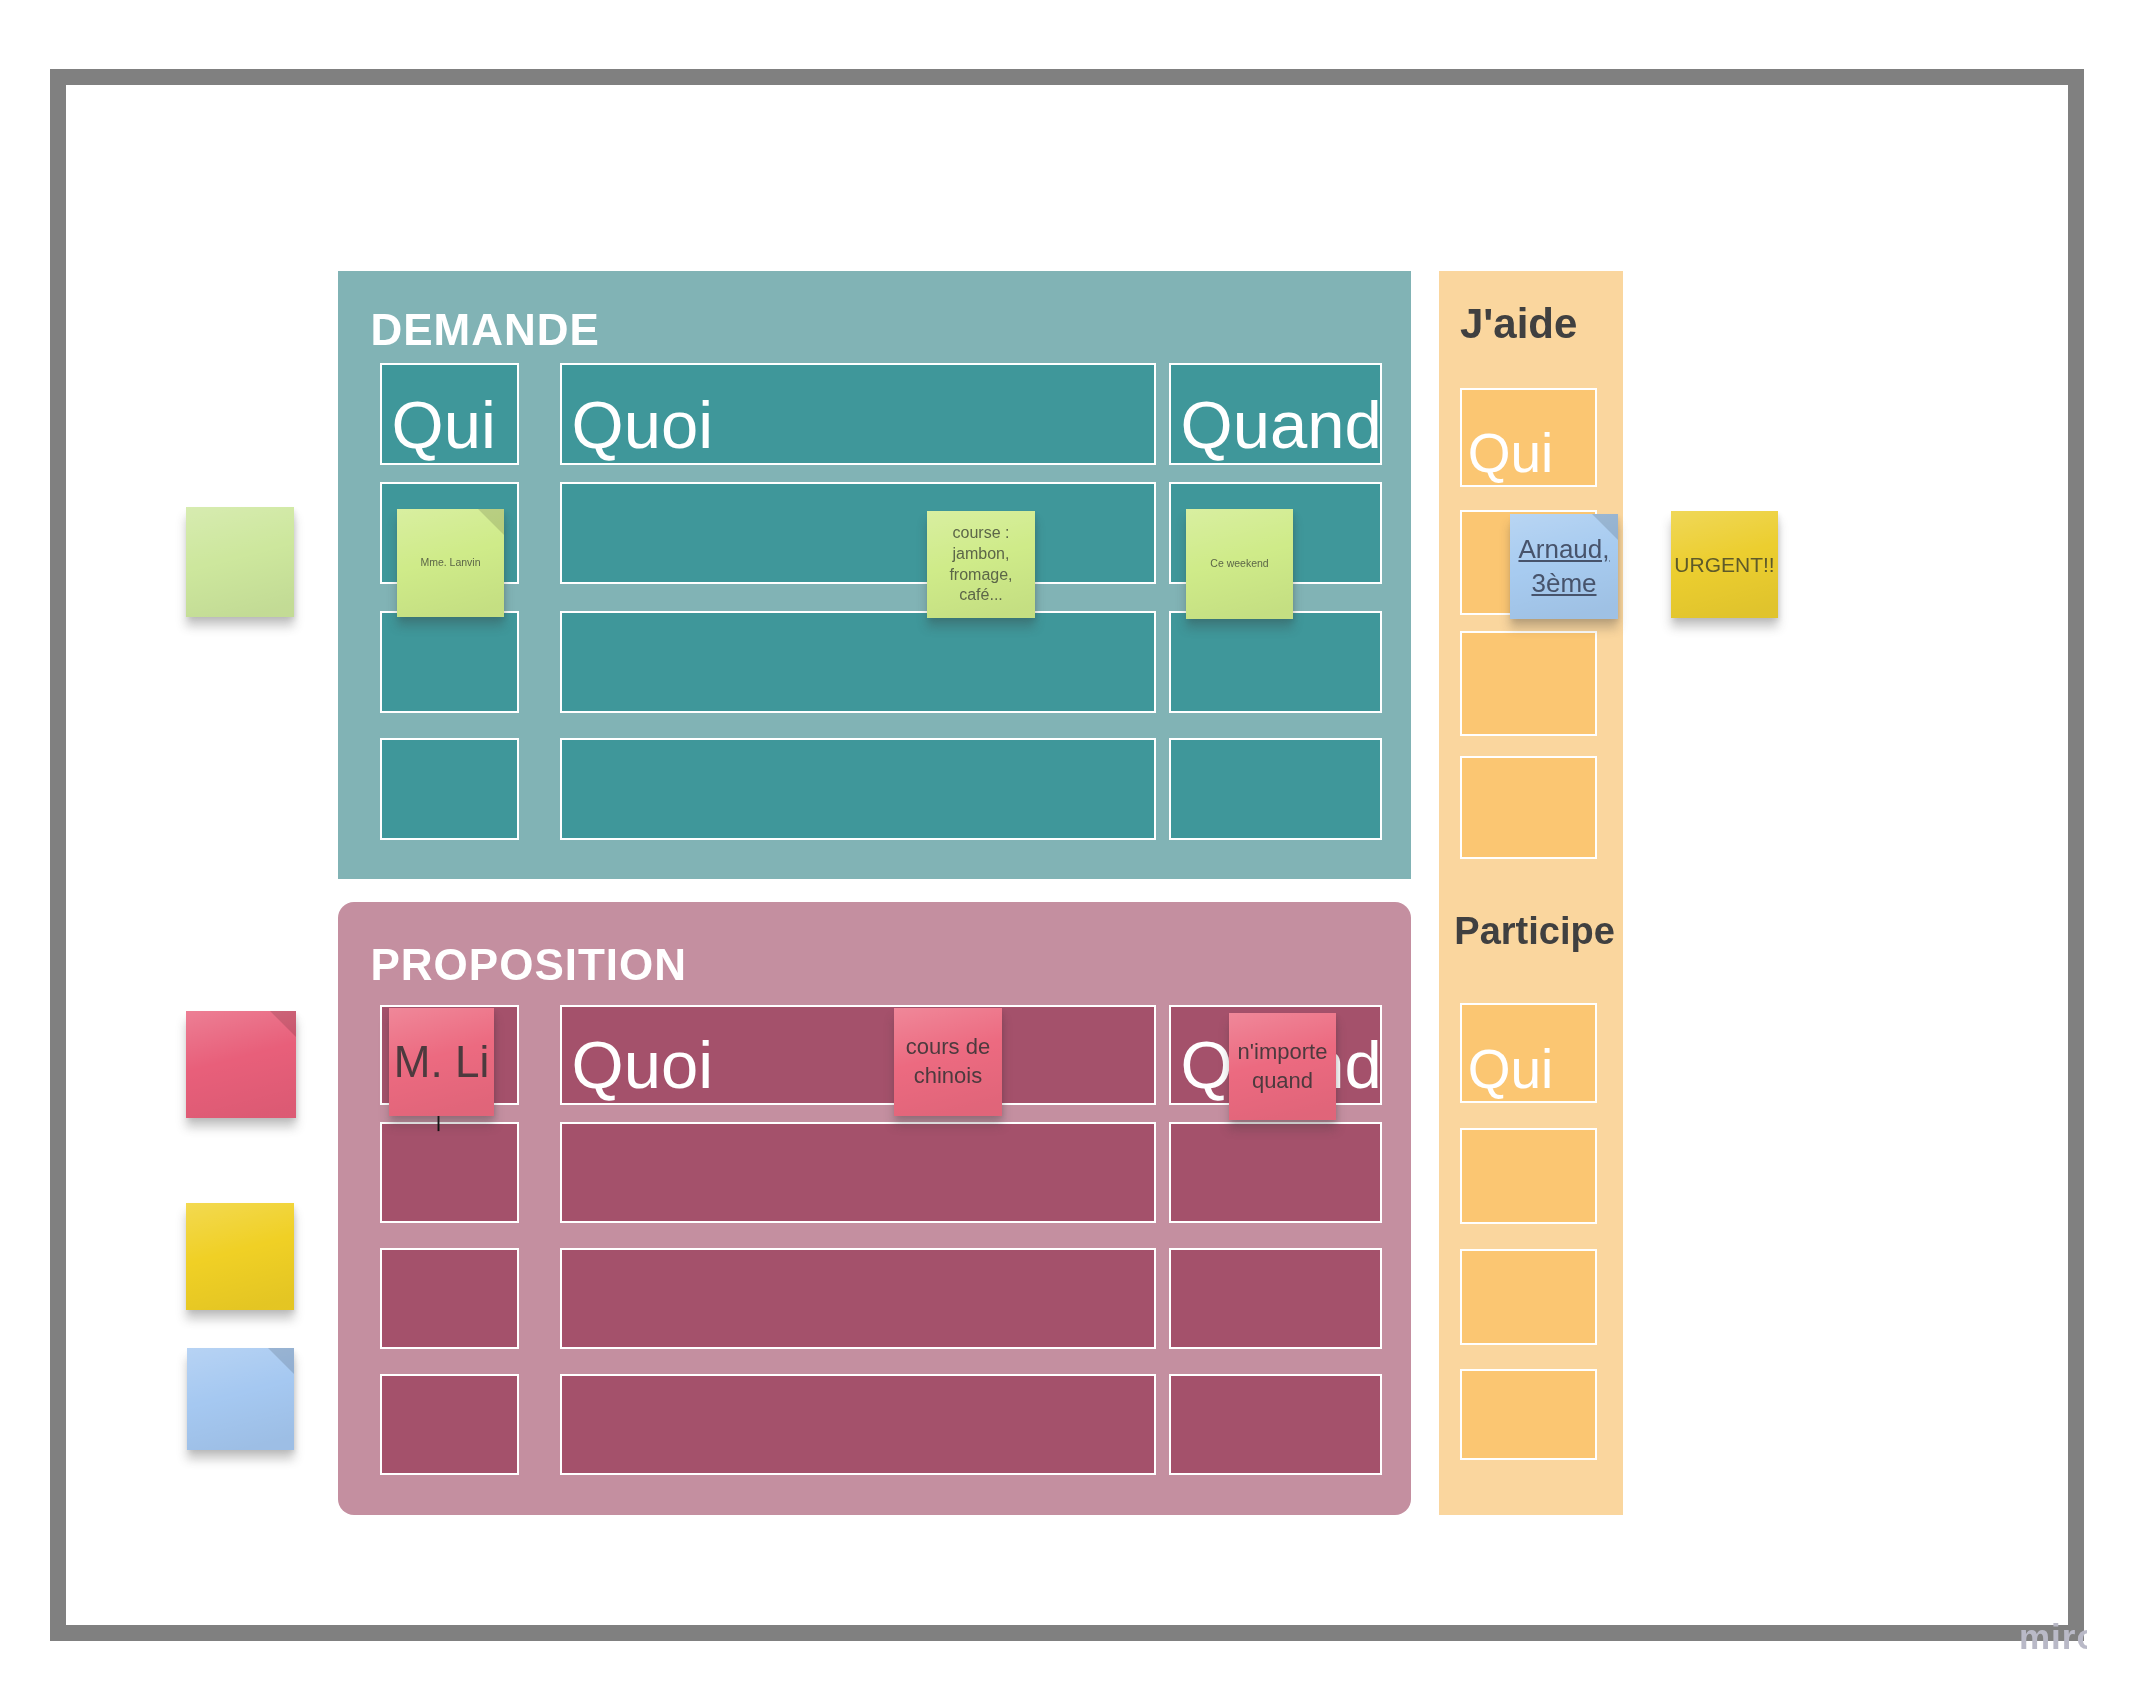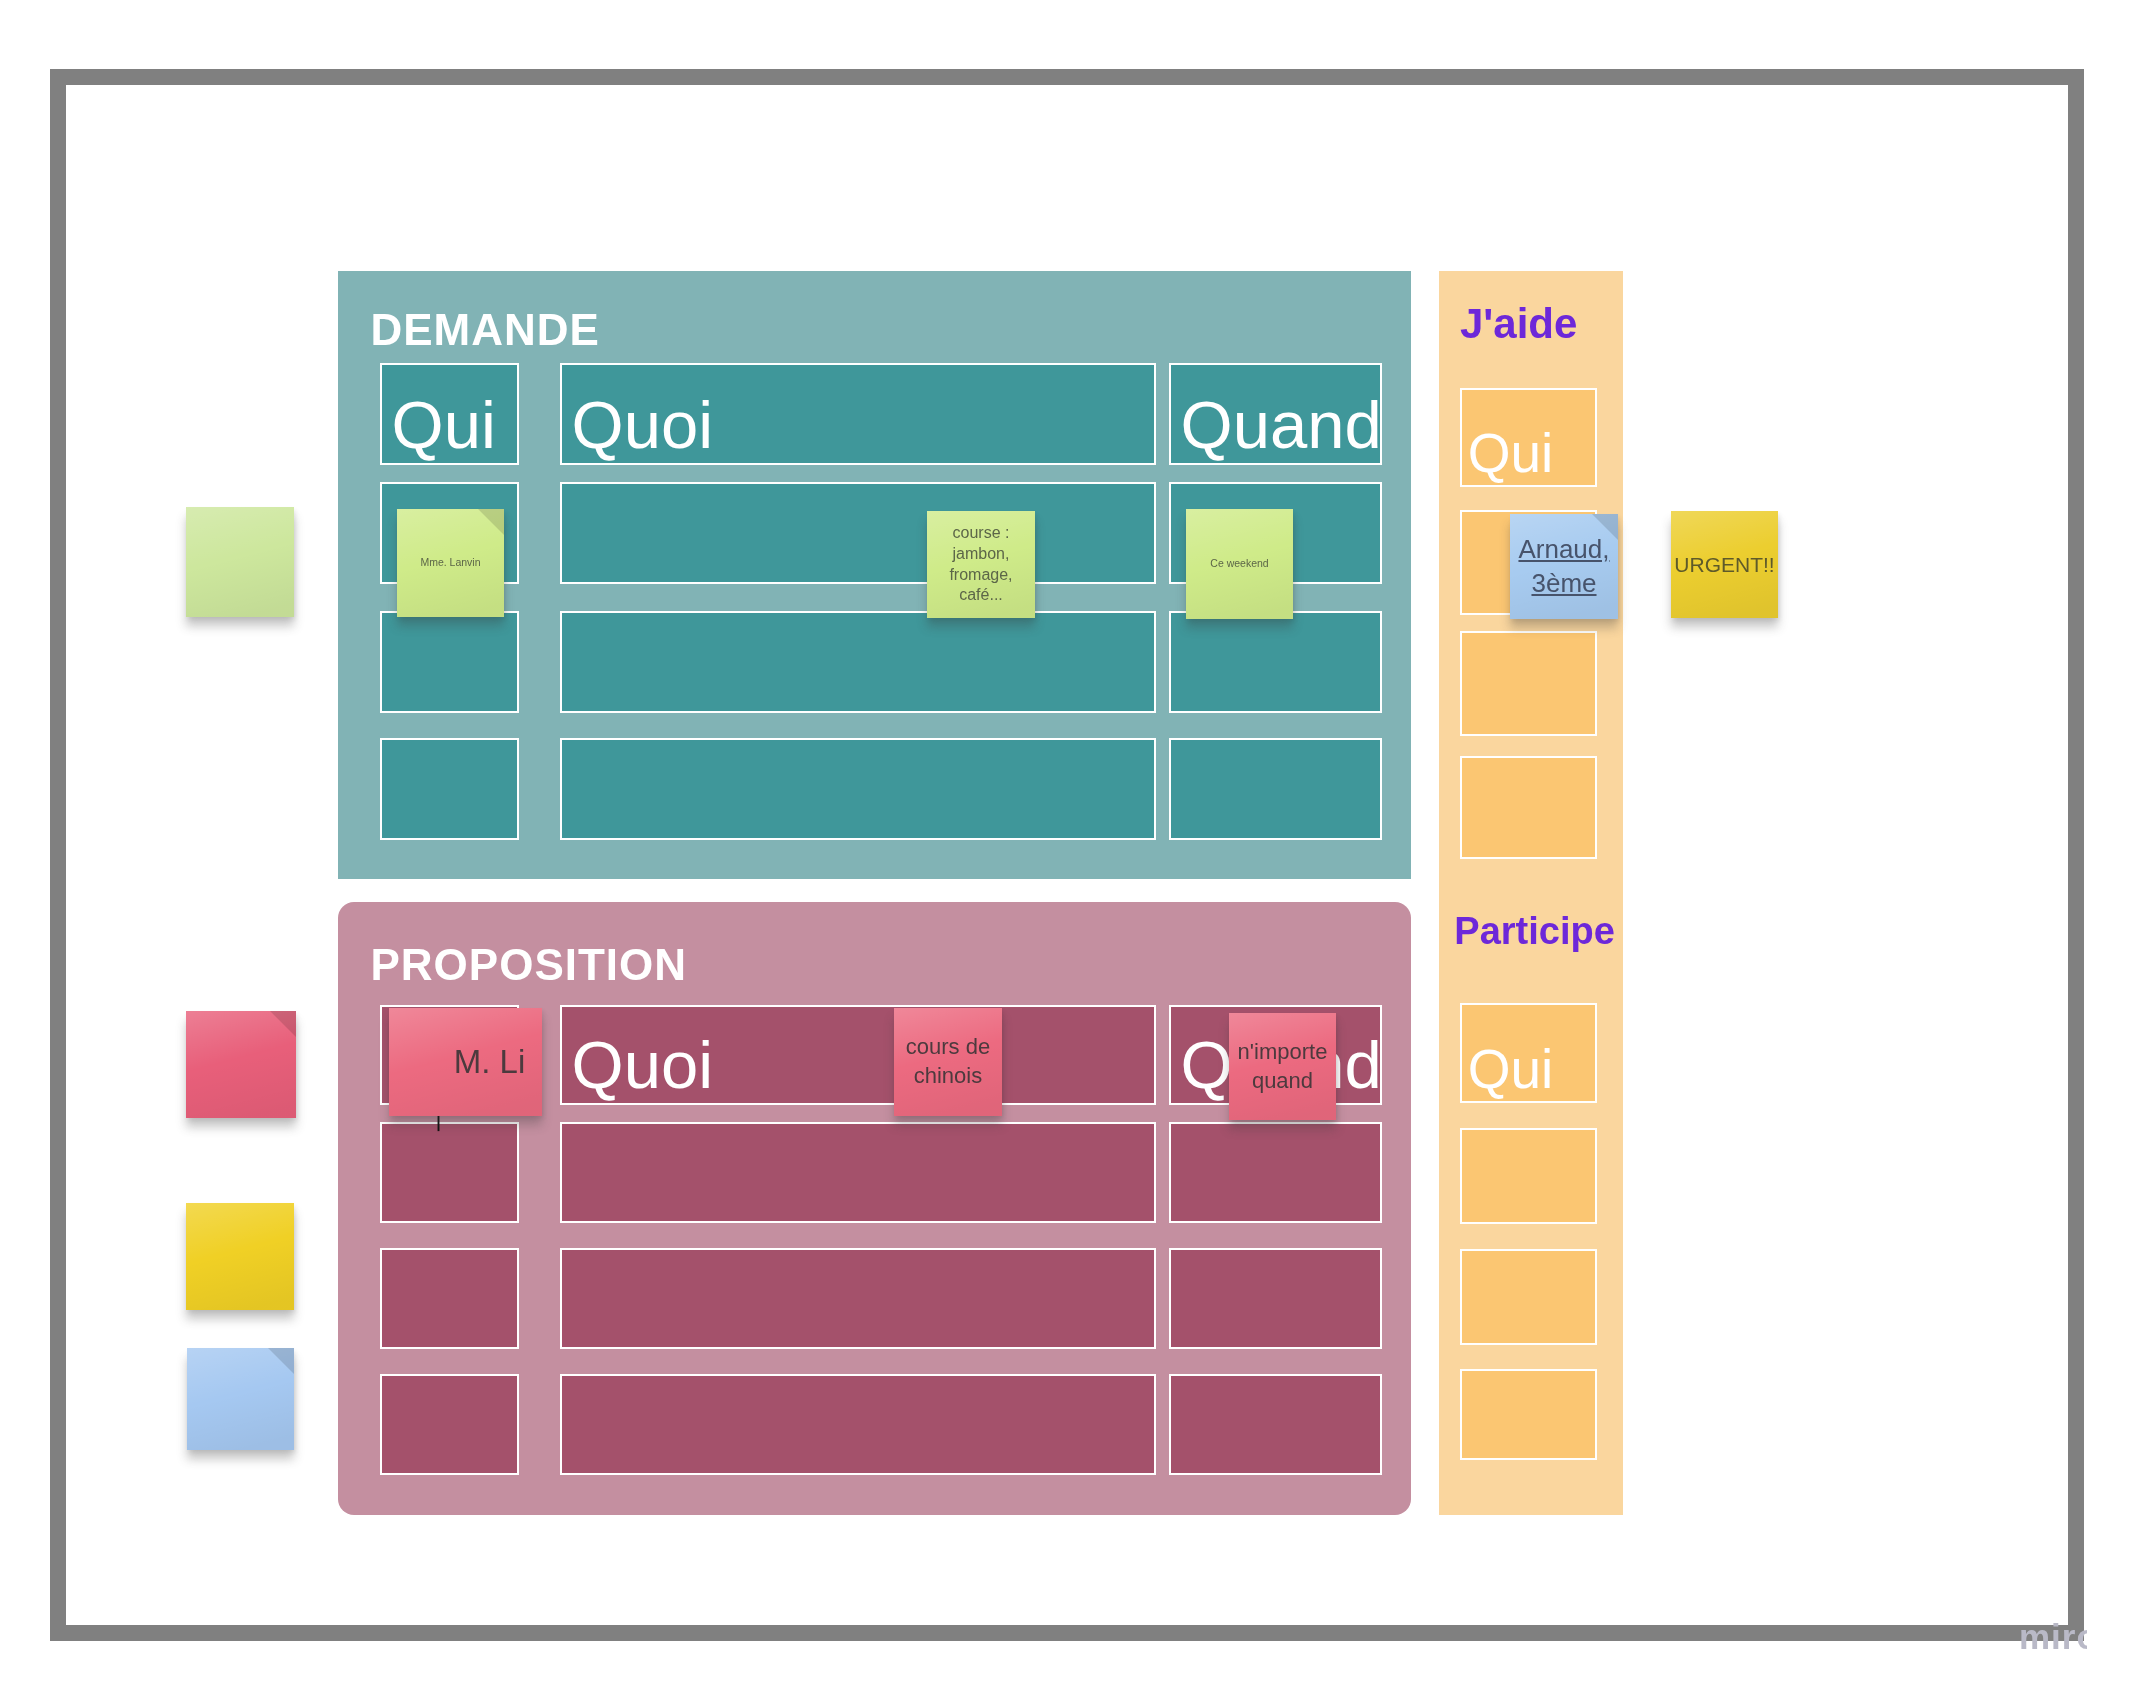--- a/index.html
+++ b/index.html
@@ -28,21 +28,21 @@
   .proposition .hdr{top:103px;height:100px;}
   .proposition .r1{top:220px;height:101px;}
   .proposition .r2{top:346px;height:101px;}
   .proposition .r3{top:472px;height:101px;}
   .hdr{display:flex;align-items:flex-end;overflow:hidden;}
   .hdr span{color:#fff;font-size:67px;font-weight:300;line-height:.92;padding:0 0 7.6px 9.6px;white-space:nowrap;}
 
   .sidecol{position:absolute;top:271px;height:1244px;background:var(--orange_bg,#FAD69E);}
   .sidecol.jaide{left:1439px;width:184px;}
   .sidecol.note{left:1633px;width:184px;}
-  .side-title{position:absolute;color:#6d28d9;font-weight:bold;font-size:42px;white-space:nowrap;}
+  .side-title{position:absolute;color:#404040;font-weight:bold;font-size:42px;white-space:nowrap;}
   .t-jaide{left:21px;top:29px;}
   .t-participe{left:15.3px;top:639px;font-size:38px;}
   .t-note{left:19px;top:34px;}
   .obox{position:absolute;left:21px;width:137px;background:var(--orange_box,#FBC672);
         border:2.9px solid #fff;box-sizing:border-box;display:flex;align-items:flex-end;overflow:hidden;}
   .obox span{color:#fff;font-size:55px;font-weight:300;line-height:.95;padding:0 0 5.7px 5.7px;}
   .qb1{top:117px;height:99px;}
   .s1{top:239px;height:105px;}
   .s2{top:360px;height:105px;}
   .s3{top:485px;height:103px;}
@@ -148,21 +148,21 @@
       <div class="sticky" style="left: 186px; top: 1203px; width: 108px; height: 107px; font-size: 10.5px; background-color: rgb(240, 208, 37); color: rgb(94, 90, 42);"></div>
       <div class="sticky fold" style="left: 187px; top: 1348px; width: 107px; height: 102px; font-size: 10.5px; background-color: rgb(165, 200, 241); color: rgb(71, 83, 107);"></div>
       <div class="sticky fold" style="left: 397px; top: 509px; width: 107px; height: 108px; font-size: 10.5px; background-color: rgb(207, 235, 137); color: rgb(92, 102, 72);">Mme. Lanvin</div>
       <div class="sticky" style="left: 927px; top: 511px; width: 108px; height: 107px; font-size: 16px; background-color: rgb(207, 235, 137); color: rgb(92, 102, 72);">course :
 jambon, fromage,
 café...</div>
       <div class="sticky" style="left: 1186px; top: 509px; width: 107px; height: 110px; font-size: 10.5px; background-color: rgb(207, 235, 137); color: rgb(92, 102, 72);">Ce weekend</div>
       <div class="sticky fold" style="left: 1510px; top: 514px; width: 108px; height: 105px; font-size: 26px; background-color: rgb(167, 203, 240); color: rgb(71, 83, 107); text-decoration: underline;">Arnaud,
 3ème</div>
       <div class="sticky" style="left: 1671px; top: 511px; width: 107px; height: 107px; font-size: 21px; background-color: rgb(236, 206, 47); color: rgb(94, 90, 42);">URGENT!!</div>
-      <div class="sticky" style="left: 389px; top: 1008px; width: 105px; height: 108px; font-size: 33px; background-color: rgb(236, 106, 128); color: rgb(76, 58, 62); padding-left: 48px;">M. Li</div>
+      <div class="sticky" style="left: 389px; top: 1008px; width: 105px; height: 108px; font-size: 44px; background-color: rgb(236, 106, 128); color: rgb(76, 58, 62);">M. Li</div>
       <div class="sticky" style="left: 894px; top: 1008px; width: 108px; height: 108px; font-size: 22px; background-color: rgb(236, 106, 128); color: rgb(76, 58, 62);">cours de
 chinois</div>
       <div class="sticky" style="left: 1229px; top: 1013px; width: 107px; height: 107px; font-size: 22px; background-color: rgb(236, 106, 128); color: rgb(76, 58, 62);">n'importe
 quand</div>
     </div>
 
   <div class="watermark">miro</div>
 
 </div>
 

